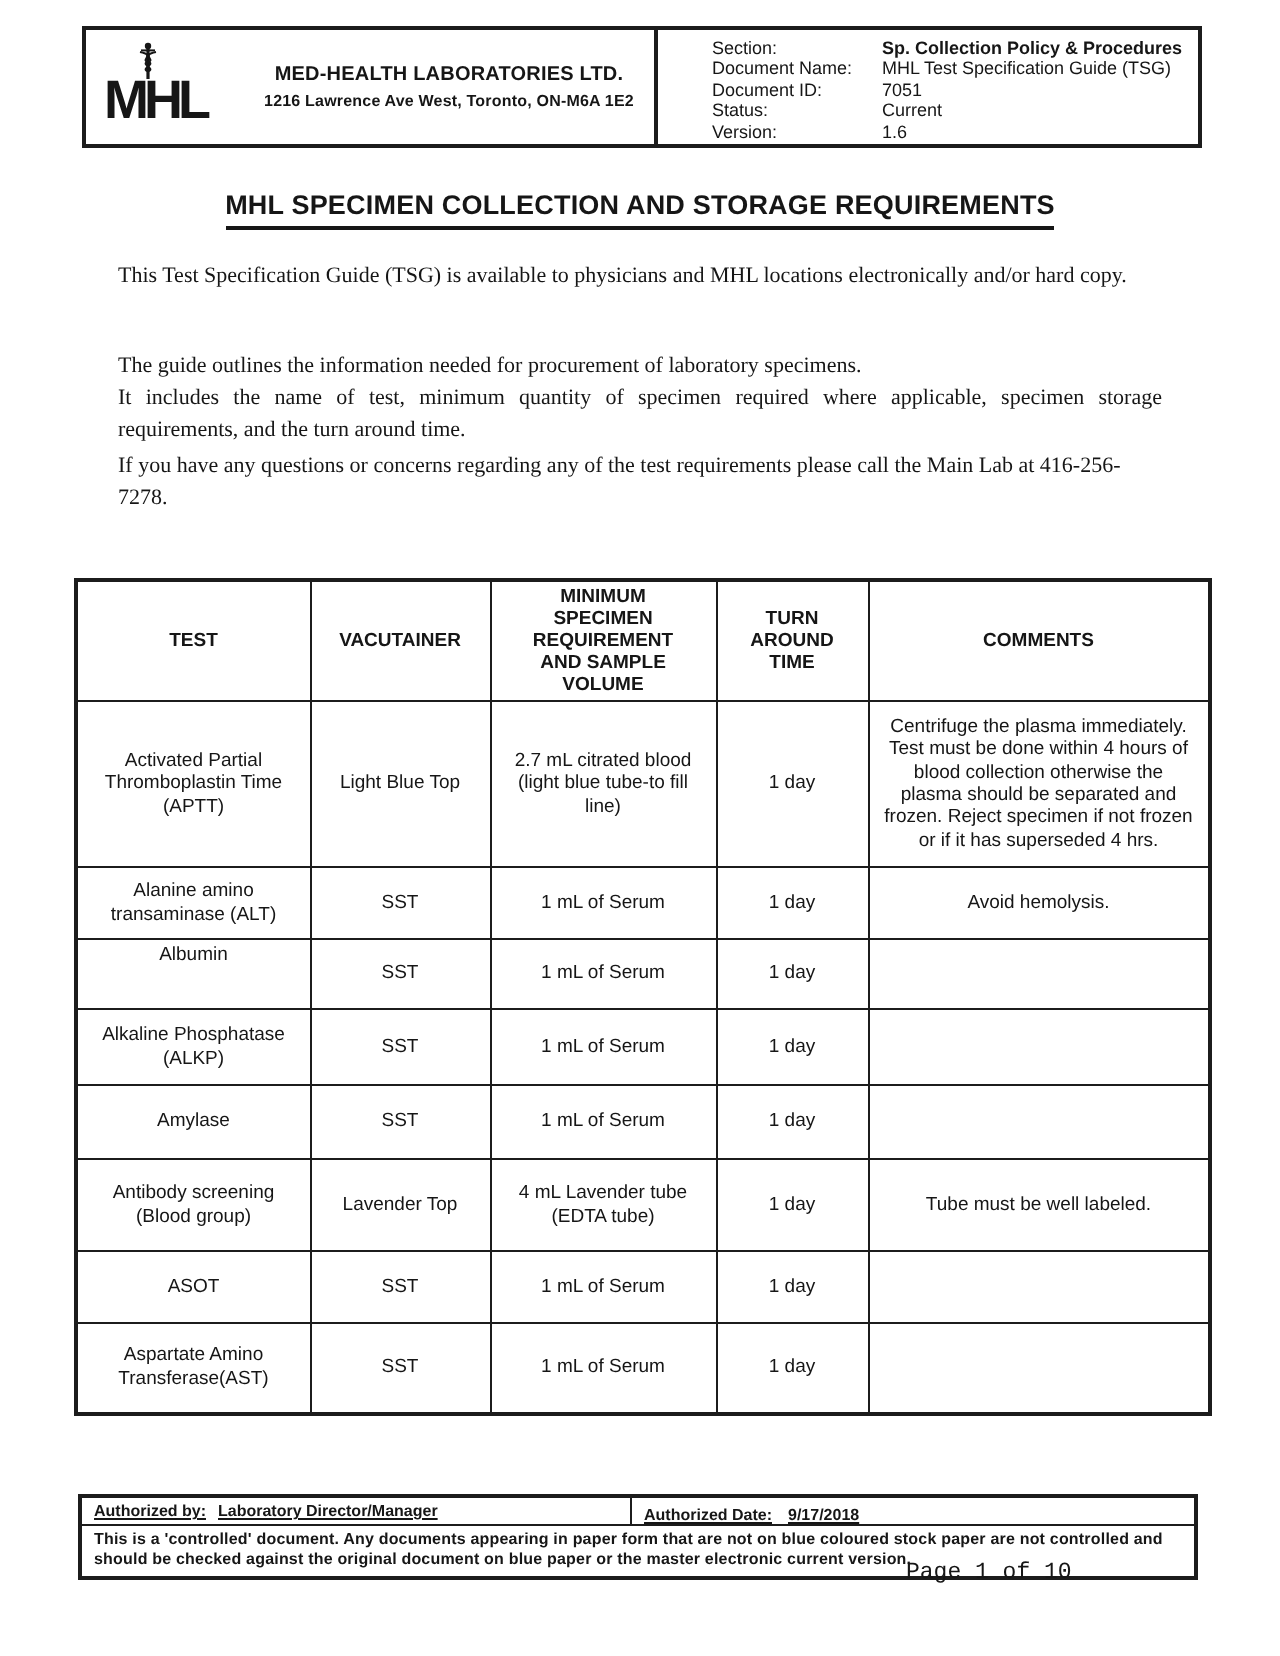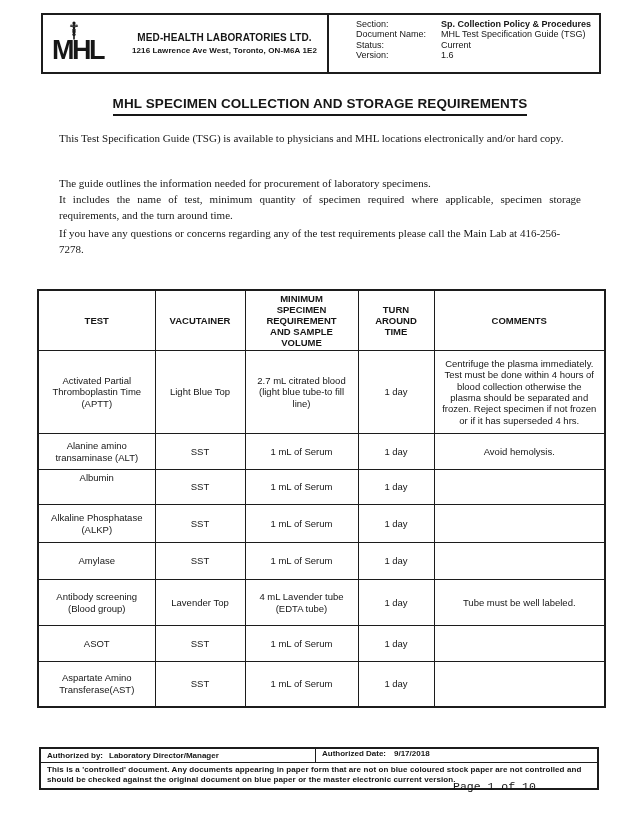--- a/index.html
+++ b/index.html
@@ -77,21 +77,21 @@
   .spec-table tbody tr.i7 { height:45px; }
   .spec-table tbody tr.i2 td.cell-test { vertical-align:top; padding-top:2px; }
   .spec-table td.cell-comments { line-height:11.4px; }
 
   
   .footer-box {
     position:absolute; left:39px; top:747px; width:556px;
     border:2px solid #1c1c1c; font-size:8px; font-weight:700;
   }
   .footer-row1 {
-    display:flex; border-bottom:1.5px solid #1c1c1c; height:13px; align-items:flex-start;
+    display:flex; border-bottom:1.5px solid #1c1c1c; height:13px; align-items:flex-end;text-decoration:underline;
   }
   .auth-by {
     width:275px; flex:none; border-right:1.5px solid #1c1c1c; height:100%;
     display:flex; align-items:center; padding-left:6px; gap:6px; box-sizing:border-box;
   }
   .auth-date { flex:1; display:flex; align-items:center; padding-left:6px; gap:8px; }
   .footer-note { padding:2px 6px 3px 6px; line-height:10px; letter-spacing:0.1px; }
 
   .page-number {
     position:absolute; left:453px; top:780px;
@@ -125,20 +125,24 @@
         <div class="doc-row i0">
           <span class="doc-label">Section:</span>
           <span class="doc-value" style="font-weight: 700;">Sp. Collection Policy &amp; Procedures</span>
         </div>
 
         <div class="doc-row i1">
           <span class="doc-label">Document Name:</span>
           <span class="doc-value">MHL Test Specification Guide (TSG)</span>
         </div>
 
+        <div class="doc-row i2">
+          <span class="doc-label">Document ID:</span>
+          <span class="doc-value">7051</span>
+        </div>
 
         <div class="doc-row i3">
           <span class="doc-label">Status:</span>
           <span class="doc-value">Current</span>
         </div>
 
         <div class="doc-row i4">
           <span class="doc-label">Version:</span>
           <span class="doc-value">1.6</span>
         </div>

